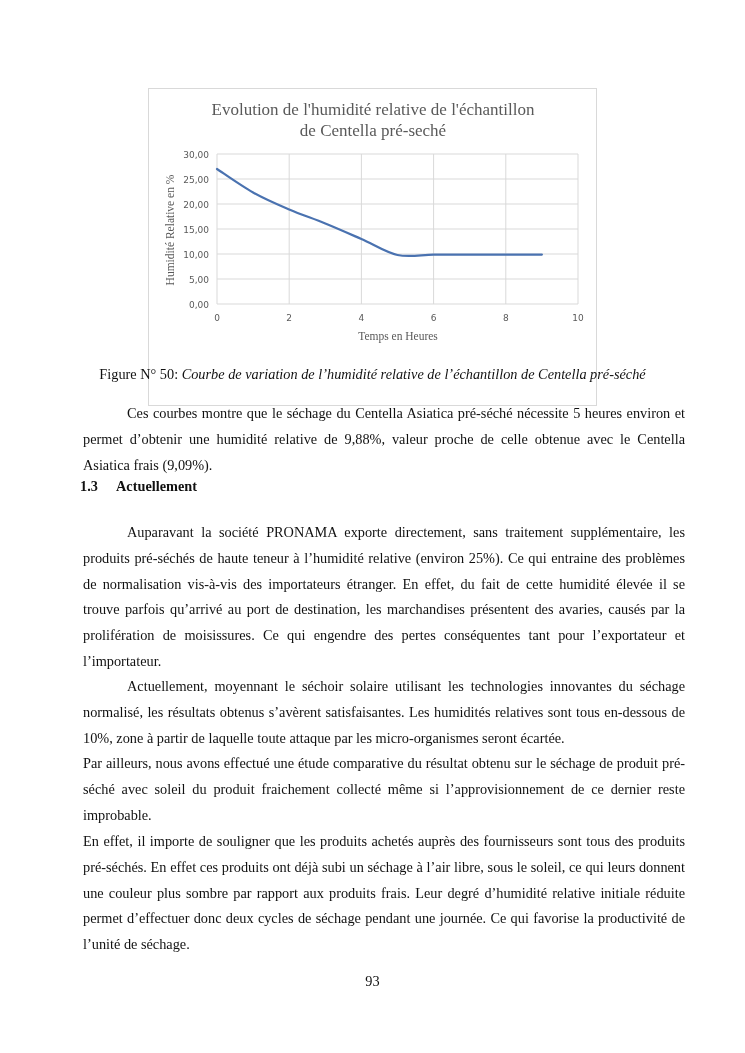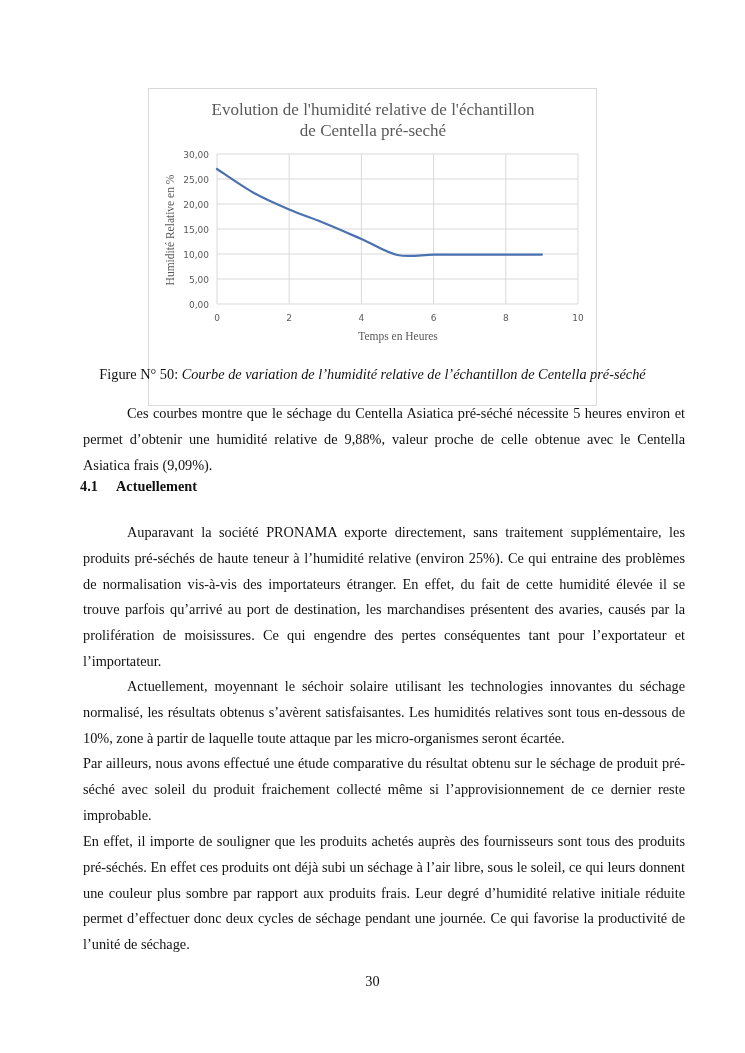--- a/index.html
+++ b/index.html
@@ -73,21 +73,21 @@
   </svg>
 </div>
 
 <div class="caption">
   <span>Figure N° 50: </span><i>Courbe de variation de l’humidité relative de l’échantillon de Centella pré-séché</i>
 </div>
 
 <p class="para indent" style="top:389px;">Ces courbes montre que le  séchage du Centella Asiatica pré-séché  nécessite 5 heures environ et permet d’obtenir une humidité relative de 9,88%, valeur proche de celle obtenue avec  le Centella Asiatica frais (9,09%).</p>
 
 <div class="heading">
-  <span class="num">4.1</span><span>Actuellement</span>
+  <span class="num">1.3</span><span>Actuellement</span>
 </div>
 
 <p class="para indent" style="top:508px;">Auparavant la société PRONAMA exporte directement, sans traitement supplémentaire, les produits pré-séchés de haute teneur à l’humidité relative (environ 25%). Ce qui entraine des problèmes de normalisation vis-à-vis des importateurs étranger. En effet, du fait de cette humidité élevée il se trouve parfois qu’arrivé au port de destination, les marchandises présentent des avaries, causés par la prolifération de moisissures. Ce qui engendre des pertes conséquentes tant pour l’exportateur et l’importateur.</p>
 <p class="para indent" style="top:662px;">Actuellement, moyennant le séchoir solaire utilisant les technologies innovantes du séchage normalisé, les résultats obtenus s’avèrent satisfaisantes. Les humidités relatives sont tous en-dessous de 10%, zone à partir de laquelle toute attaque par les micro-organismes seront écartée.</p>
 <p class="para" style="top:739px;">Par ailleurs, nous avons effectué une étude comparative du résultat obtenu sur le séchage de produit pré-séché avec soleil du produit fraichement collecté même si l’approvisionnement de ce dernier reste improbable.</p>
 <p class="para" style="top:817px;">En effet, il importe de souligner que les produits achetés auprès des fournisseurs sont tous des produits pré-séchés. En effet ces produits ont déjà subi un séchage à l’air libre, sous le soleil, ce qui leurs donnent une couleur plus sombre par rapport aux produits frais. Leur degré d’humidité relative initiale réduite permet d’effectuer donc deux cycles de séchage pendant une journée. Ce qui favorise la productivité de l’unité de séchage.</p>
 
-<div class="pagenum">30</div>
+<div class="pagenum">93</div>
 
 </body></html>

